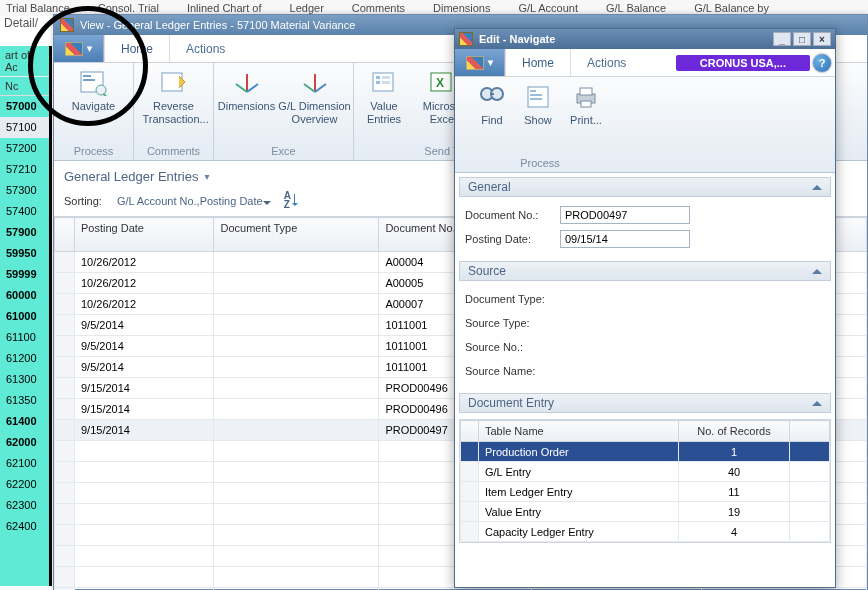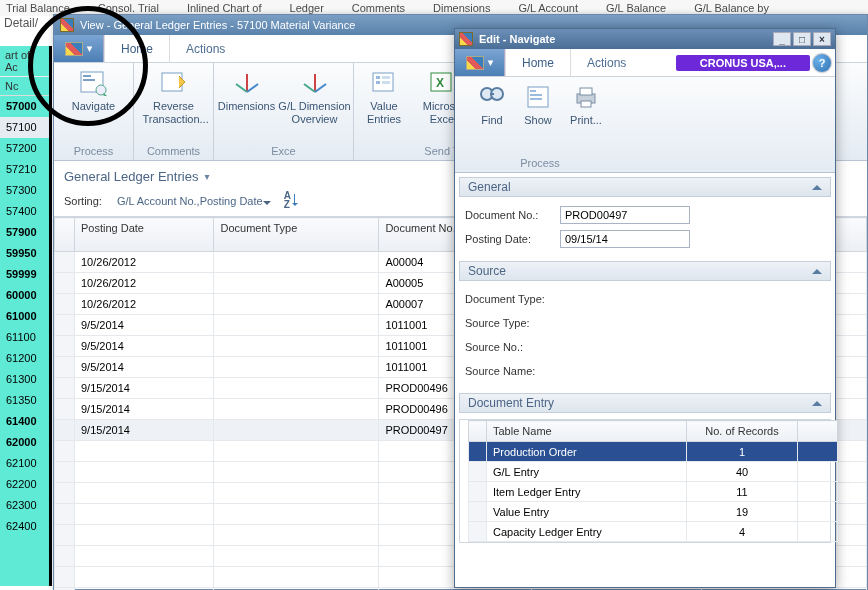--- a/index.html
+++ b/index.html
@@ -194,21 +194,21 @@
   }
   .fields { padding:6px 10px; }
   .field-row { display:flex; align-items:center; height:24px; }
   .field-row label { width:95px; color:#333; }
   .field-row input {
     width:130px; height:18px; border:1px solid #a7b4c4;
     padding:1px 4px; font-size:11px;
   }
 
   .doc-table-wrap { margin:6px 4px 0 4px; border:1px solid #d0d6de; }
-  .doc-table { width:100%; border-collapse:collapse; font-size:11px;margin-left:8px;}
+  .doc-table { width:100%; border-collapse:collapse; font-size:11px;}
   .doc-table th {
     background:linear-gradient(#fafbfd,#eceff4);
     border:1px solid #d0d6de; padding:4px 6px; text-align:left;
     font-weight:normal; color:#333; vertical-align:top;
   }
   .doc-table th.num, .doc-table td.num { text-align:center; }
   .doc-table td { border:1px solid #e5e8ed; padding:3px 6px; height:20px;}
   .doc-table tr.highlighted td {
     background:#2a4f92; color:#fff;
   }

